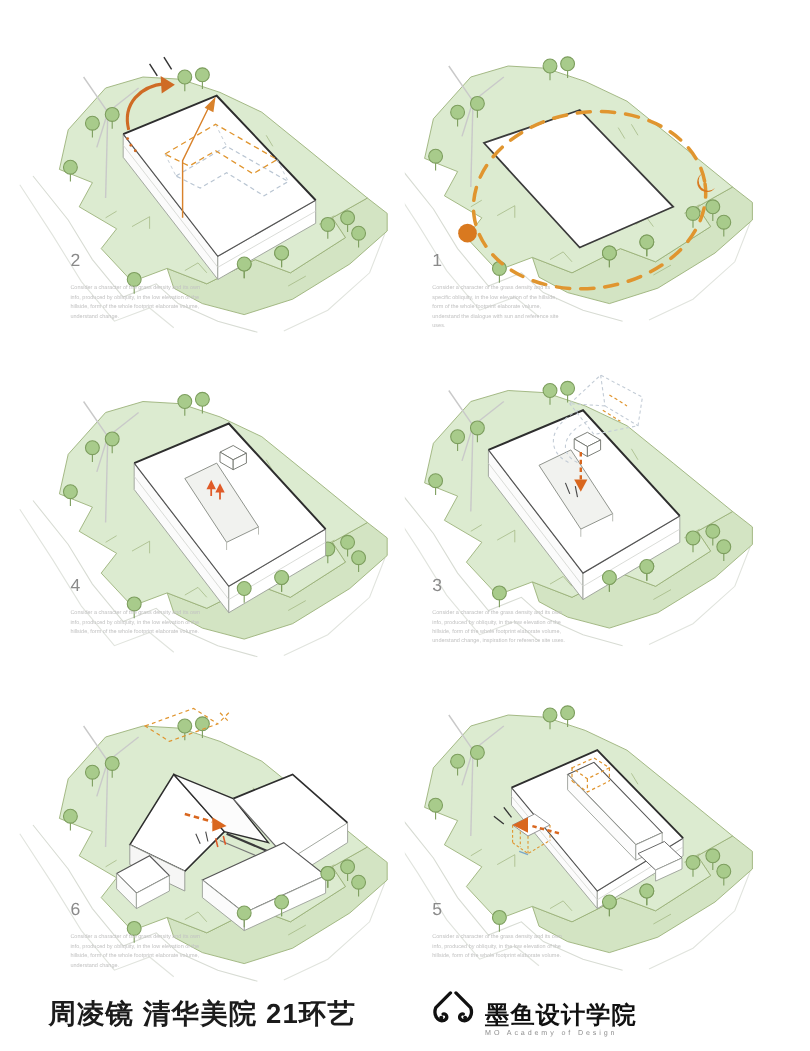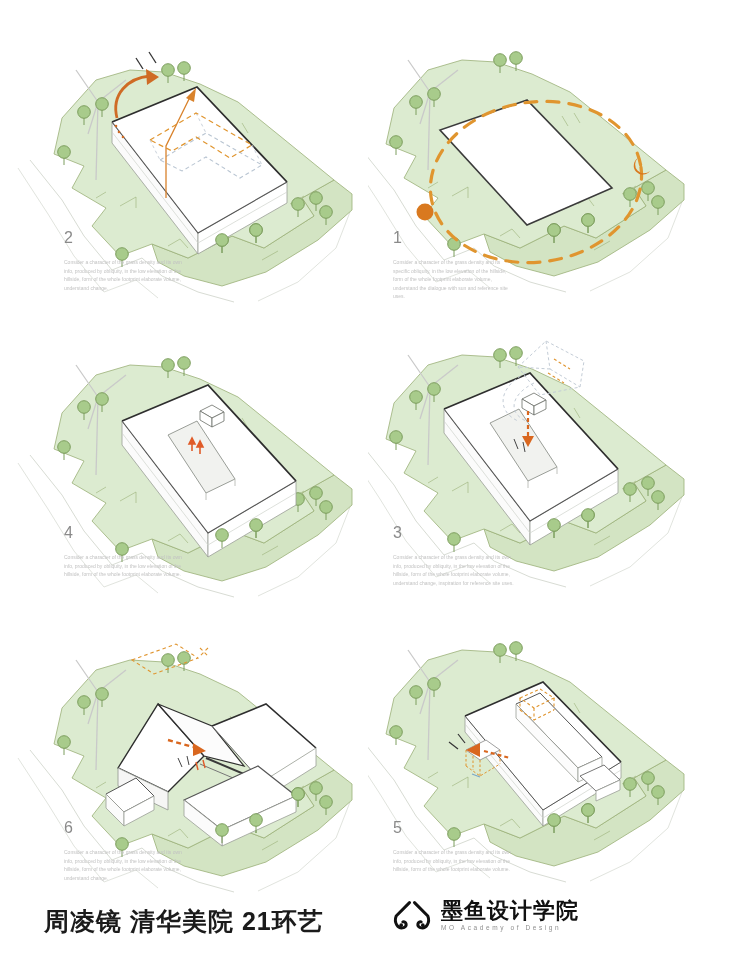--- a/index.html
+++ b/index.html
@@ -19,21 +19,21 @@
   .cap{
     position:absolute;top:250px;width:124px;font-size:5px;line-height:1.7;color:#c2c2c2;
   }
   .colL .num,.colL .cap{left:64px;}
   .colR .num,.colR .cap{left:25px;}
   .footer{
     position:absolute;left:0;top:893px;width:605px;height:62px;box-sizing:border-box;
     display:flex;justify-content:space-between;align-items:center;padding:0 26px 6px 44px;
   }
   .title{font-size:25px;font-weight:bold;color:#1b1b1b;letter-spacing:1px;}
-  .logo{display:flex;align-items:flex-start;gap:9px;}
+  .logo{display:flex;align-items:flex-end;gap:9px;}
   .logo-text{display:flex;flex-direction:column;}
   .logo-zh{font-size:22px;font-weight:bold;color:#111;letter-spacing:1px;line-height:1.05;}
   .logo-en{font-size:6.5px;letter-spacing:2.6px;color:#8f8f8f;margin-top:2px;}
 </style>
 </head>
 <body>
 
 <svg width="0" height="0" style="position:absolute" aria-hidden="true">
   <defs>
     <g id="tree">

